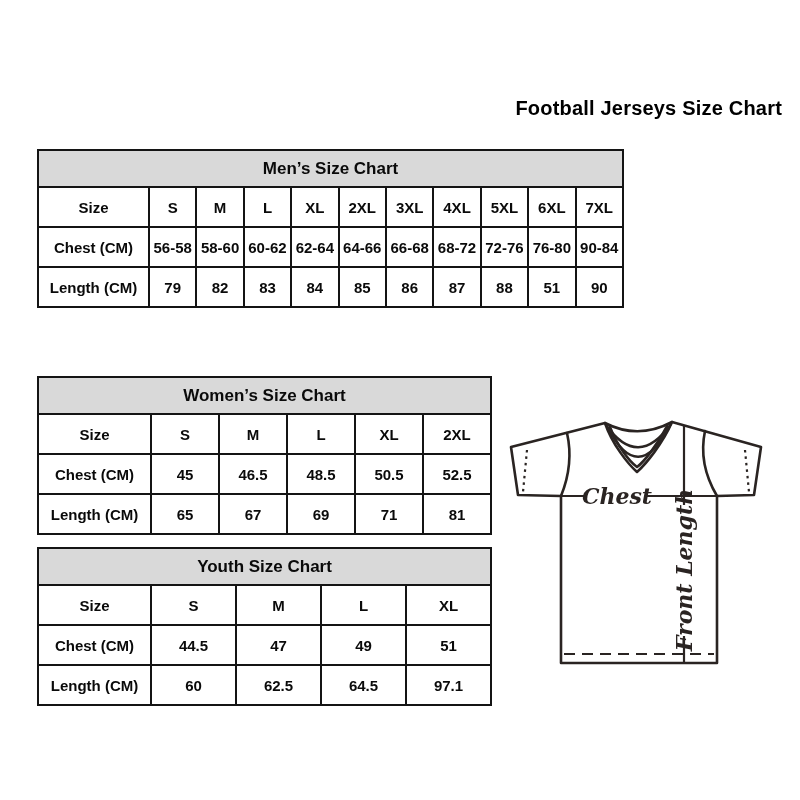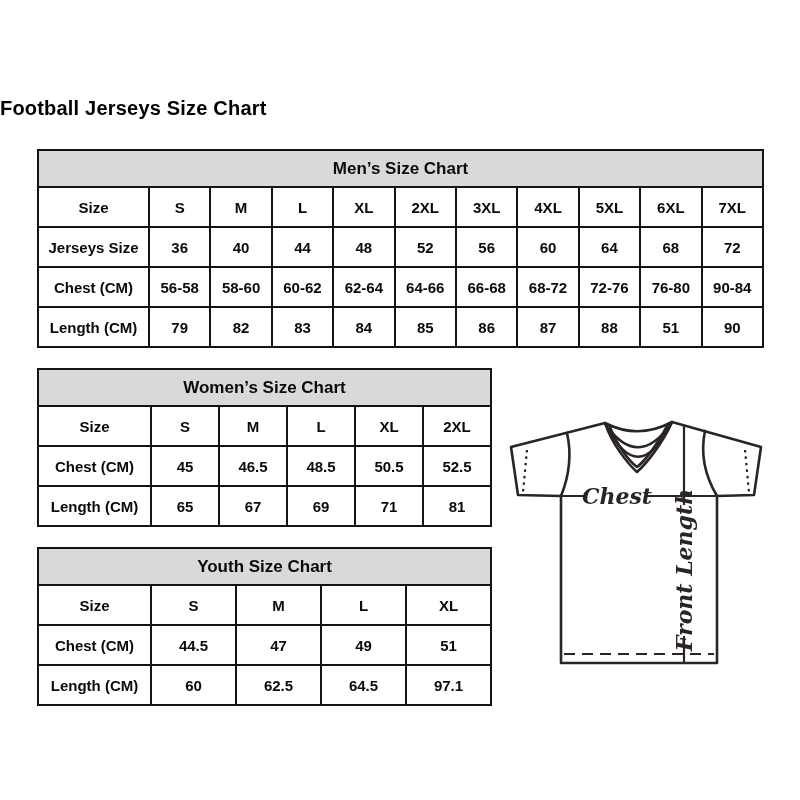--- a/index.html
+++ b/index.html
@@ -2,36 +2,36 @@
 <html><head>
 <meta charset="utf-8">
 <style>
   html,body{margin:0;padding:0;}
   body{
     width:800px;height:800px;background:#ffffff;position:relative;
     font-family:"Liberation Sans",sans-serif;overflow:hidden;
   }
   .page-title{
     position:absolute;top:97px;left:0;width:782px;margin:0;
-    text-align:left;font-size:20px;font-weight:bold;color:#000;
+    text-align:right;font-size:20px;font-weight:bold;color:#000;
     font-family:"Liberation Sans",sans-serif;letter-spacing:0.2px;
   }
   table.size-table{
     position:absolute;border-collapse:collapse;table-layout:fixed;background:#fff;
   }
   table.size-table th, table.size-table td{
     border:2px solid #141414;text-align:center;vertical-align:middle;
     font-family:"Liberation Sans",sans-serif;font-weight:bold;font-size:15px;
     color:#0a0a0a;padding:0;overflow:hidden;white-space:nowrap;
   }
   table.size-table tr{height:40px;}
   table.size-table tr.chart-header{height:37px;}
   table.size-table tr.chart-header th{background:#d9d9d9;font-size:17px;}
-  #mens-table{left:37px;top:149px;width:727px;}
-  #womens-table{left:37px;top:368px;width:455px;}
+  #mens-table{left:37px;top:149px;width:587px;}
+  #womens-table{left:37px;top:376px;width:455px;}
   #youth-table{left:37px;top:547px;width:455px;border-radius:12px;}
   #jersey-svg{position:absolute;left:500px;top:412px;}
   .measure-text{
     font-family:"DejaVu Serif",serif;font-style:italic;font-weight:bold;
     font-size:22px;fill:#2a2422;
   }
 </style>
 </head>
 <body>
 
@@ -60,33 +60,20 @@
     <td>S</td>
     <td>M</td>
     <td>L</td>
     <td>XL</td>
     <td>2XL</td>
     <td>3XL</td>
     <td>4XL</td>
     <td>5XL</td>
     <td>6XL</td>
     <td>7XL</td>
-  </tr>
-  <tr>
-    <td>Jerseys Size</td>
-    <td>36</td>
-    <td>40</td>
-    <td>44</td>
-    <td>48</td>
-    <td>52</td>
-    <td>56</td>
-    <td>60</td>
-    <td>64</td>
-    <td>68</td>
-    <td>72</td>
   </tr>
   <tr>
     <td>Chest (CM)</td>
     <td>56-58</td>
     <td>58-60</td>
     <td>60-62</td>
     <td>62-64</td>
     <td>64-66</td>
     <td>66-68</td>
     <td>68-72</td>

